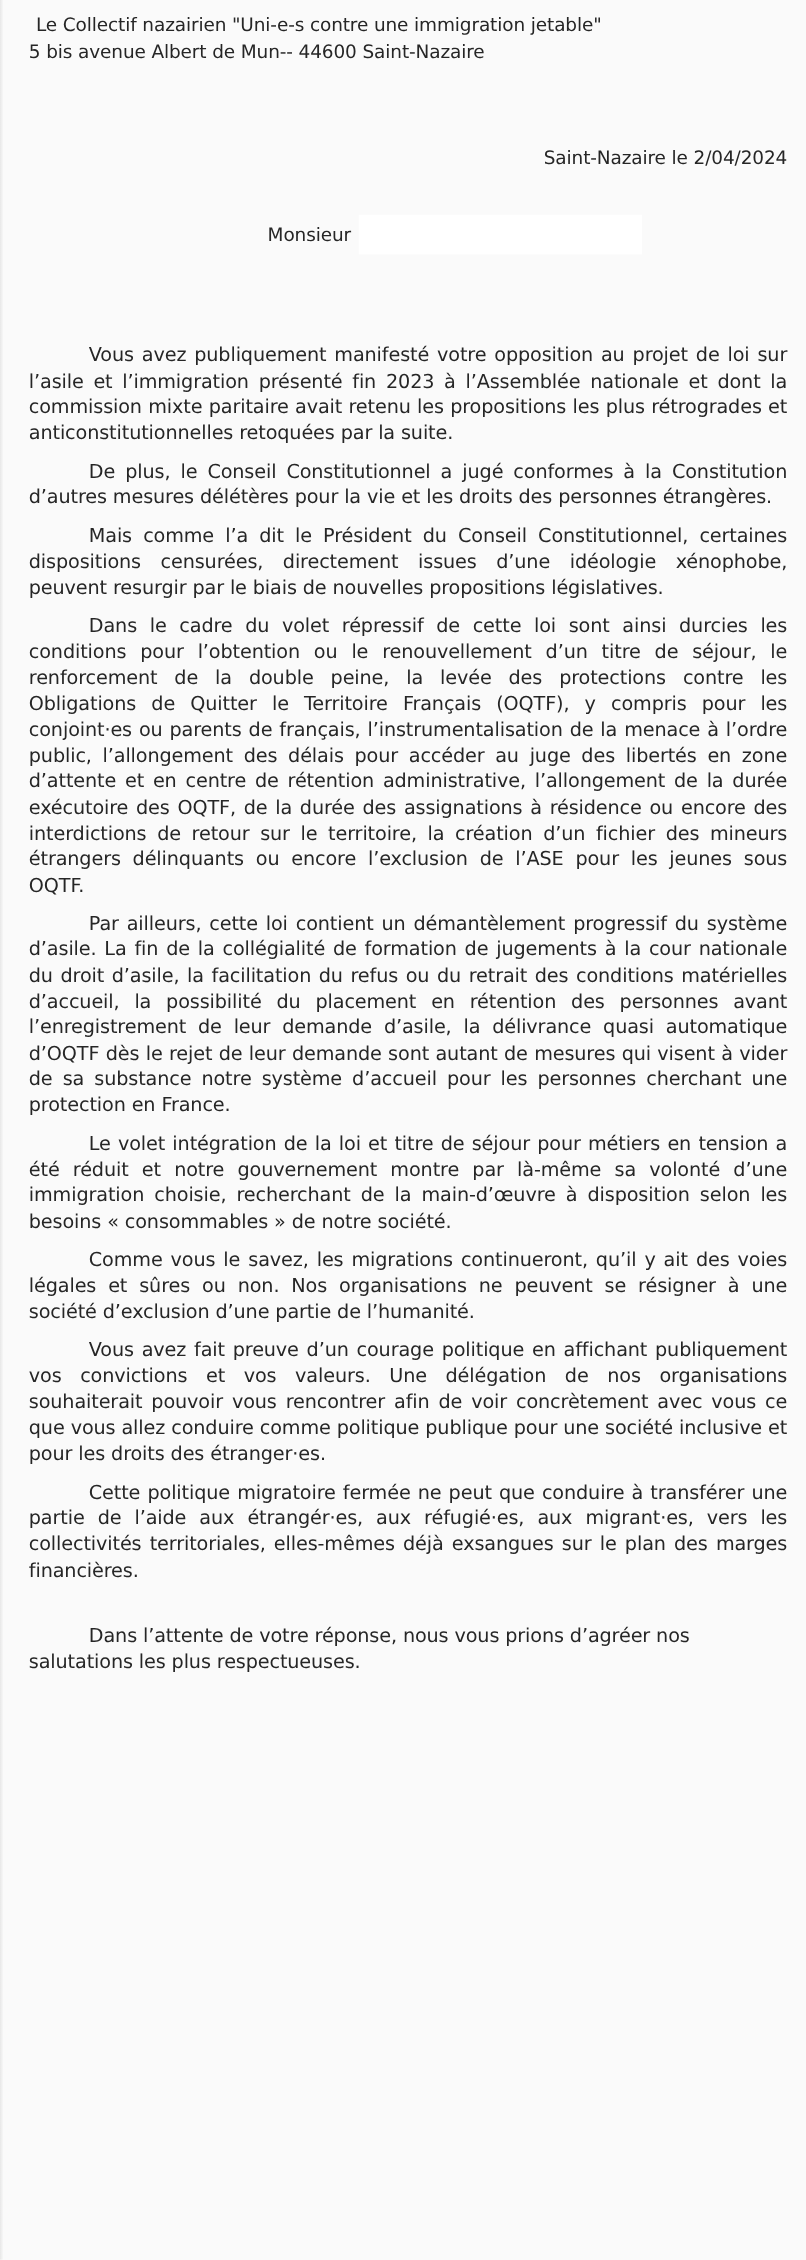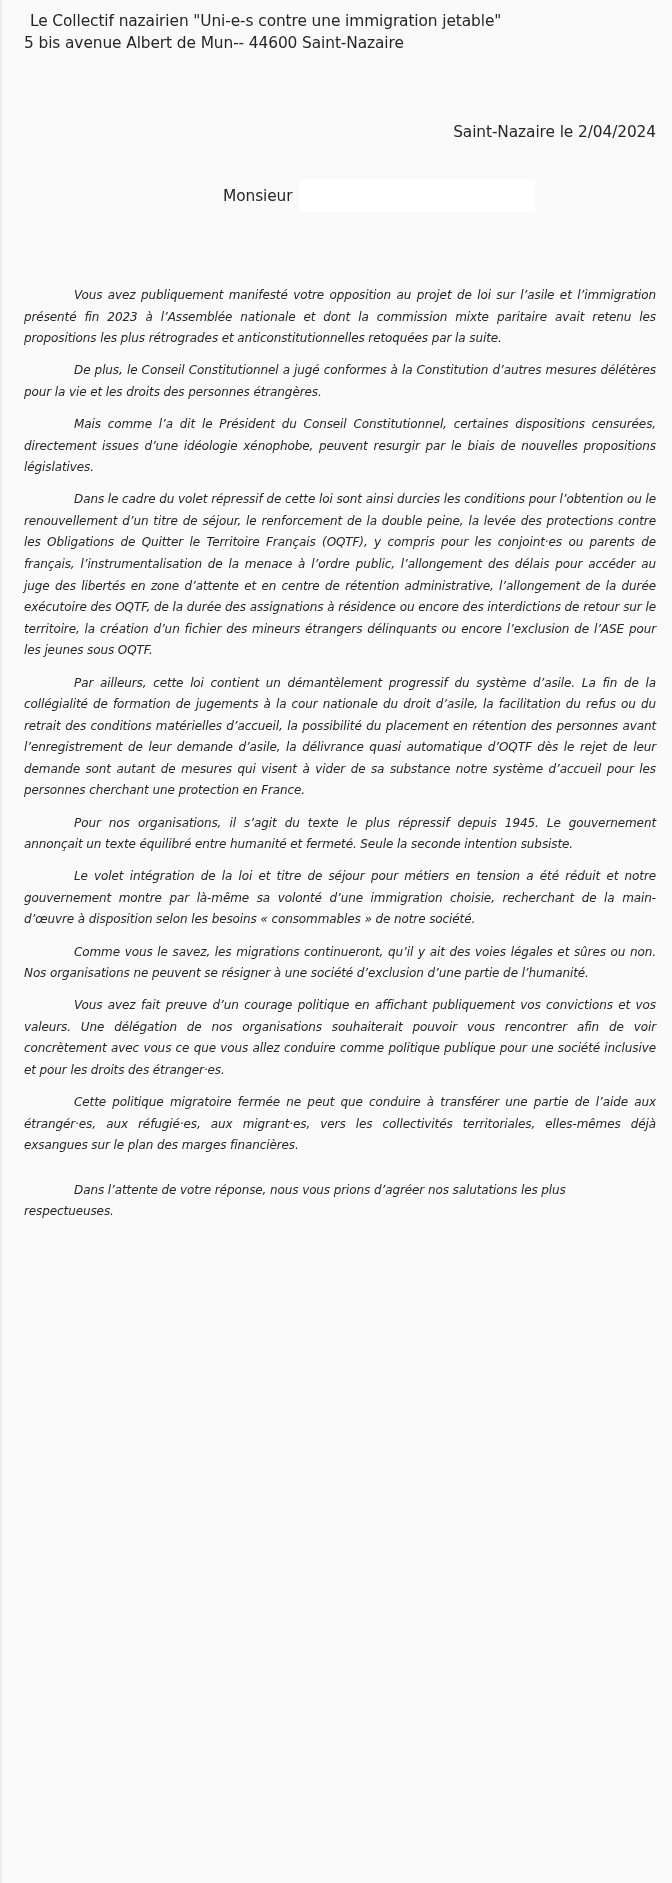--- a/index.html
+++ b/index.html
@@ -50,33 +50,32 @@
     left: 299px;
     width: 236px;
     height: 33px;
     background: #ffffff;
   }
   .letter-body {
     position: absolute;
     top: 285px;
     left: 24px;
     width: 632px;
-    font-size: 12px;
+    font-size: 16px;
     line-height: 21.6px;
     letter-spacing: -0.1px;
     text-align: justify;
     hyphens: none;
-    font-style: italic;
   }
   .letter-body p {
     margin: 0 0 10.5px 0;
     text-indent: 50px;
   }
   .letter-body p.closing {
-    margin-top: 23px;
+    margin-top: 33px;
     text-align: left;
   }
 </style>
 </head>
 <body>
 
 <div class="page-edge"></div>
 
 <header class="sender">
   <div class="sender-line org">Le Collectif nazairien "Uni-e-s contre une immigration jetable"</div>
@@ -87,19 +86,18 @@
 
 <div class="redaction"></div>
 <div class="salutation">Monsieur</div>
 
 <main class="letter-body">
   <p>Vous avez publiquement manifesté votre opposition au projet de loi sur l’asile et l’immigration présenté fin 2023 à l’Assemblée nationale et dont la commission mixte paritaire avait retenu les propositions les plus rétrogrades et anticonstitutionnelles retoquées par la suite.</p>
   <p>De plus, le Conseil Constitutionnel a jugé conformes à la Constitution d’autres mesures délétères pour la vie et les droits des personnes étrangères.</p>
   <p>Mais comme l’a dit le Président du Conseil Constitutionnel, certaines dispositions censurées, directement issues d’une idéologie xénophobe, peuvent resurgir par le biais de nouvelles propositions législatives.</p>
   <p>Dans le cadre du volet répressif de cette loi sont ainsi durcies les conditions pour l’obtention ou le renouvellement d’un titre de séjour, le renforcement de la double peine, la levée des protections contre les Obligations de Quitter le Territoire Français (OQTF), y compris pour les conjoint·es ou parents de français, l’instrumentalisation de la menace à l’ordre public, l’allongement des délais pour accéder au juge des libertés en zone d’attente et en centre de rétention administrative, l’allongement de la durée exécutoire des OQTF, de la durée des assignations à résidence ou encore des interdictions de retour sur le territoire, la création d’un fichier des mineurs étrangers délinquants ou encore l’exclusion de l’ASE pour les jeunes sous OQTF.</p>
   <p>Par ailleurs, cette loi contient un démantèlement progressif du système d’asile. La fin de la collégialité de formation de jugements à la cour nationale du droit d’asile, la facilitation du refus ou du retrait des conditions matérielles d’accueil, la possibilité du placement en rétention des personnes avant l’enregistrement de leur demande d’asile, la délivrance quasi automatique d’OQTF dès le rejet de leur demande sont autant de mesures qui visent à vider de sa substance notre système d’accueil pour les personnes cherchant une protection en France.</p>
-  <p>Pour nos organisations, il s’agit du texte le plus répressif depuis 1945. Le gouvernement annonçait un texte équilibré entre humanité et fermeté. Seule la seconde intention subsiste.</p>
   <p>Le volet intégration de la loi et titre de séjour pour métiers en tension a été réduit et notre gouvernement montre par là-même sa volonté d’une immigration choisie, recherchant de la main-d’œuvre à disposition selon les besoins « consommables » de notre société.</p>
   <p>Comme vous le savez, les migrations continueront, qu’il y ait des voies légales et sûres ou non.  Nos organisations ne peuvent se résigner à une société d’exclusion d’une partie de l’humanité.</p>
   <p>Vous avez fait preuve d’un courage politique en affichant publiquement vos convictions et vos valeurs. Une délégation de nos organisations souhaiterait pouvoir vous rencontrer afin de voir concrètement avec vous ce que vous allez conduire comme politique publique pour une société inclusive et pour les droits des étranger·es.</p>
   <p>Cette politique migratoire fermée ne peut que conduire à transférer une partie de l’aide aux étrangér·es, aux réfugié·es, aux migrant·es, vers les collectivités territoriales, elles-mêmes déjà exsangues sur le plan des marges financières.</p>
   <p class="closing">Dans l’attente de votre réponse, nous vous prions d’agréer nos salutations les plus respectueuses.</p>
 </main>
 
 </body></html>

